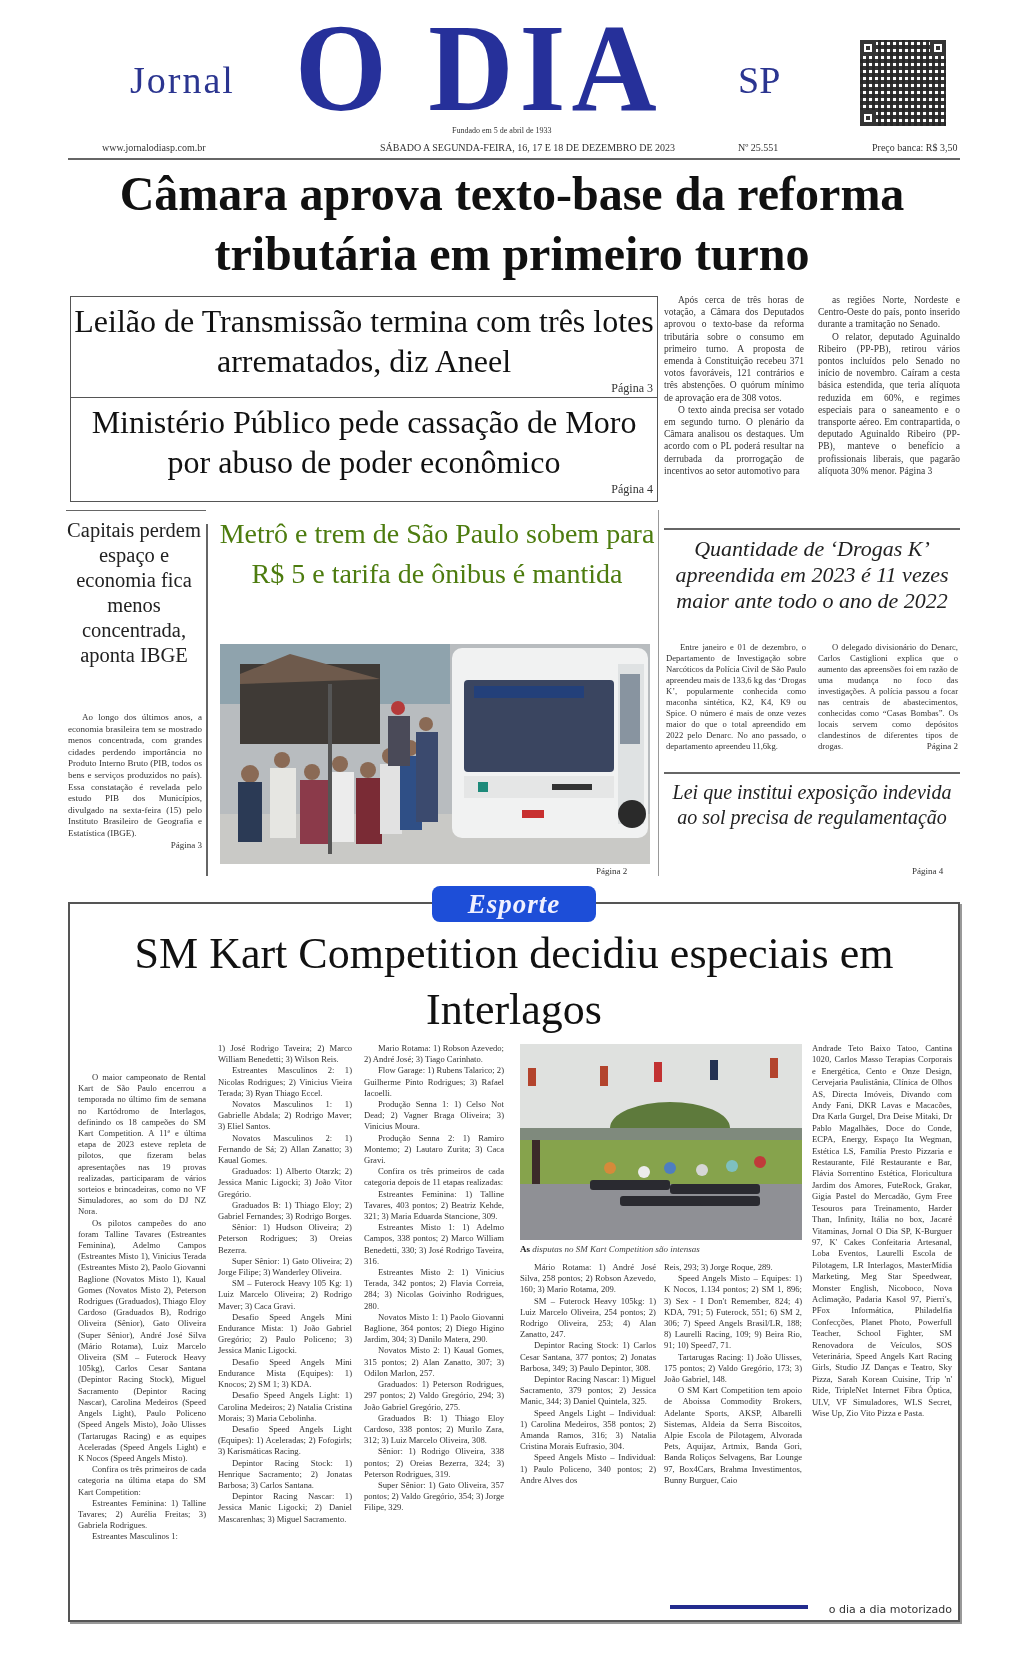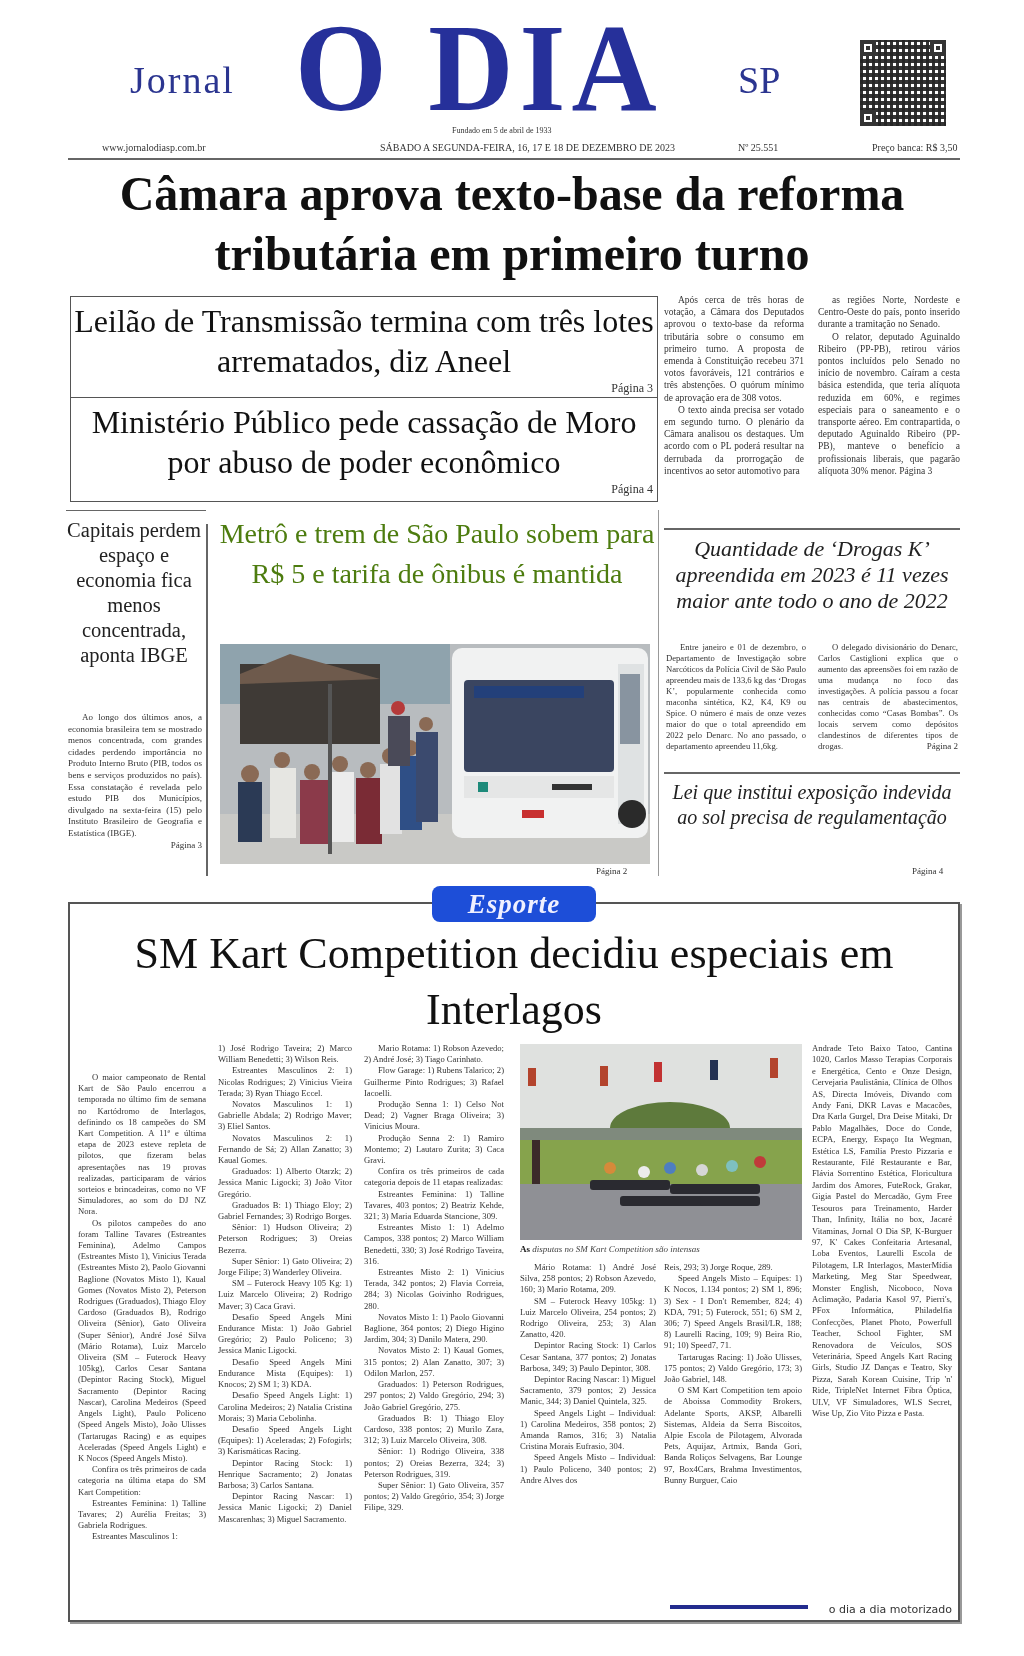--- a/index.html
+++ b/index.html
@@ -240,21 +240,21 @@
     </g>
   </svg>
 </div>
 <div class="abs caption" style="left:520px;top:1244px;width:290px;">
   <b>As</b>
   <span>disputas no SM Kart Competition são intensas</span>
 </div>
 
 <div class="abs body-text" style="left:520px;top:1262px;width:136px;font-size:8.6px;line-height:11.2px;">
   <p>Mário Rotama: 1) André José Silva, 258 pontos; 2) Robson Azevedo, 160; 3) Mario Rotama, 209.</p>
-  <p>SM – Futerock Heavy 105kg: 1) Luiz Marcelo Oliveira, 254 pontos; 2) Rodrigo Oliveira, 253; 3) Alan Zanatto, 420.</p>
+  <p>SM – Futerock Heavy 105kg: 1) Luiz Marcelo Oliveira, 254 pontos; 2) Rodrigo Oliveira, 253; 4) Alan Zanatto, 247.</p>
   <p>Depintor Racing Stock: 1) Carlos Cesar Santana, 377 pontos; 2) Jonatas Barbosa, 349; 3) Paulo Depintor, 308.</p>
   <p>Depintor Racing Nascar: 1) Miguel Sacramento, 379 pontos; 2) Jessica Manic, 344; 3) Daniel Quintela, 325.</p>
   <p>Speed Angels Light – Individual: 1) Carolina Medeiros, 358 pontos; 2) Amanda Ramos, 316; 3) Natalia Cristina Morais Eufrasio, 304.</p>
   <p>Speed Angels Misto – Individual: 1) Paulo Policeno, 340 pontos; 2) Andre Alves dos</p>
 </div>
 <div class="abs body-text" style="left:664px;top:1262px;width:138px;font-size:8.6px;line-height:11.2px;">
   <p style="text-indent:0">Reis, 293; 3) Jorge Roque, 289.</p>
   <p>Speed Angels Misto – Equipes: 1) K Nocos, 1.134 pontos; 2) SM 1, 896; 3) Sex - I Don't Remember, 824; 4) KDA, 791; 5) Futerock, 551; 6) SM 2, 306; 7) Speed Angels Brasil/LR, 188; 8) Laurelli Racing, 109; 9) Beira Rio, 91; 10) Speed7, 71.</p>
   <p>Tartarugas Racing: 1) João Ulisses, 175 pontos; 2) Valdo Gregório, 173; 3) João Gabriel, 148.</p>
   <p>O SM Kart Competition tem apoio de Aboissa Commodity Brokers, Adelante Sports, AKSP, Albarelli Sistemas, Aldeia da Serra Biscoitos, Alpie Escola de Pilotagem, Alvorada Pets, Aquijaz, Artmix, Banda Gori, Banda Roliços Selvagens, Bar Lounge 97, Box4Cars, Brahma Investimentos, Bunny Burguer, Caio</p>

